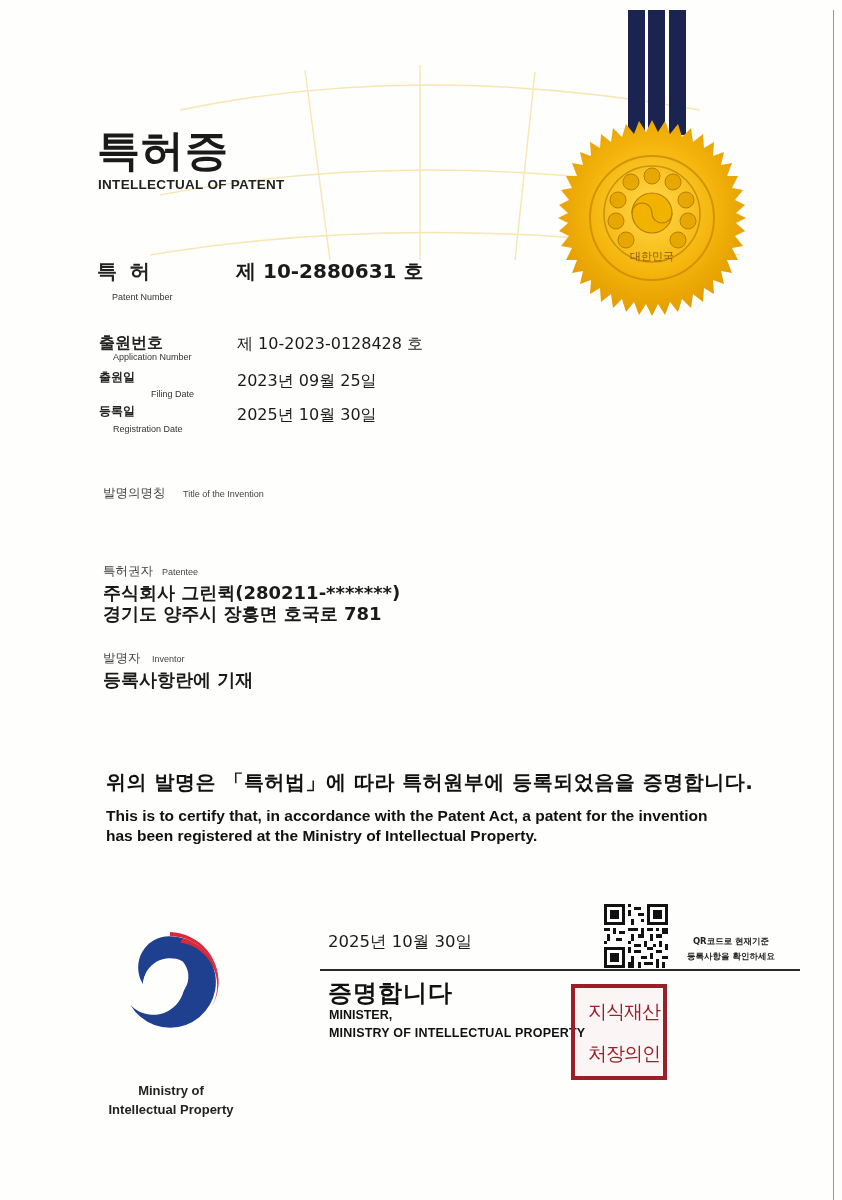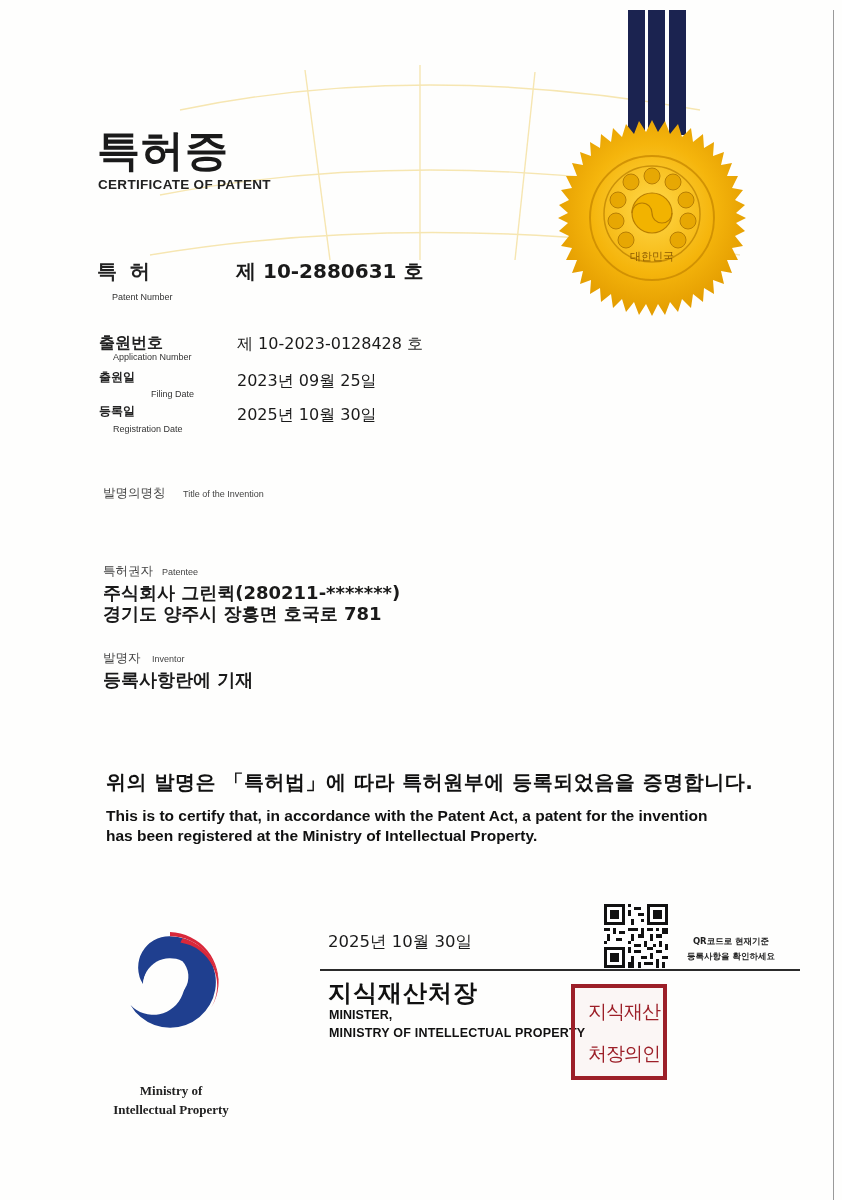--- a/index.html
+++ b/index.html
@@ -40,21 +40,21 @@
 
   .minister-ko { position: absolute; left: 328px; top: 977px; font-size: 24px; font-weight: bold; color: #111; letter-spacing: 1px; }
   .minister-en1 { position: absolute; left: 329px; top: 1008px; font-size: 12.5px; font-weight: bold; color: #111; font-family: "Liberation Sans", sans-serif; }
   .minister-en2 { position: absolute; left: 329px; top: 1026px; font-size: 12.5px; font-weight: bold; color: #111; font-family: "Liberation Sans", sans-serif; letter-spacing: 0.2px; }
 
   .stamp { position: absolute; left: 571px; top: 984px; width: 96px; height: 96px; border: 4px solid #9c1f28; background: rgba(170,40,50,0.04); }
   .stamp-text { position: absolute; left: 3px; top: 2px; width: 82px; font-size: 19px; line-height: 42px; color: #9c1f28; text-align: right; letter-spacing: -1px; word-break: break-all; }
 
   .logo { position: absolute; left: 118px; top: 930px; width: 104px; height: 104px; }
   .logo-ko { position: absolute; left: 101px; top: 1040px; font-size: 26px; color: #111; letter-spacing: 1px; }
-  .logo-en { position: absolute; left: 96px; top: 1081px; width: 150px; text-align: center; font-size: 13px; font-weight: bold; color: #222; line-height: 19px; font-family: Liberation Serif, serif; }
+  .logo-en { position: absolute; left: 96px; top: 1081px; width: 150px; text-align: center; font-size: 13px; font-weight: bold; color: #222; line-height: 19px; font-family: Liberation Sans, sans-serif; }
 </style>
 </head>
 <body>
 
 <div class="page">
 
   <svg class="bg-pattern" viewBox="0 0 842 560">
     <g fill="none" stroke="#f3dc92" stroke-width="1.4" opacity="0.7">
       <path d="M180,110 Q420,60 700,110"></path>
       <path d="M160,195 Q420,145 720,195"></path>
@@ -93,21 +93,21 @@
         <circle cx="64" cy="103" r="8"></circle>
       <circle cx="126" cy="122" r="8"></circle>
         <circle cx="74" cy="122" r="8"></circle>
     </g>
     <circle cx="100" cy="95" r="20" fill="#f2b300" stroke="#b87d00" stroke-width="1.2"></circle>
     <path d="M80,95 A10,10 0 0 1 100,95 A10,10 0 0 0 120,95" fill="none" stroke="#b87d00" stroke-width="1.2"></path>
     <text x="100" y="142" text-anchor="middle" font-size="11" font-family="DejaVu Sans, sans-serif" fill="#8a5a00">대한민국</text>
   </svg>
 
   <div class="title-ko">특허증</div>
-  <div class="title-en">CERTIFICATE OF PATENT</div>
+  <div class="title-en">INTELLECTUAL OF PATENT</div>
 
   <div class="lbl-ko" style="left:97px;top:258px;font-size:20px;letter-spacing:3px;">특 허</div>
   <div class="lbl-en" style="left:98px;top:292px;">Patent Number</div>
   <div class="val" style="left:236px;top:258px;font-size:20px;">제 10-2880631 호</div>
 
   <div class="lbl-ko" style="left:99px;top:333px;font-size:16px;">출원번호</div>
   <div class="lbl-en" style="left:99px;top:352px;">Application Number</div>
   <div class="val" style="left:237px;top:334px;font-size:16px;font-weight:normal;">제 10-2023-0128428 호</div>
 
   <div class="lbl-ko" style="left:99px;top:369px;font-size:12px;">출원일</div>
@@ -154,21 +154,21 @@
       <path d="M13,19h3v1h-3z M17,18h1v3h-1z M19,19h1v2h-1z"></path>
     </g>
   </svg>
   <div class="qr-text">
     <div>QR코드로 현재기준</div>
     <div>등록사항을 확인하세요</div>
   </div>
 
   <div class="divider"></div>
 
-  <div class="minister-ko">지식재산처장</div>
+  <div class="minister-ko">증명합니다</div>
   <div class="minister-en1">MINISTER,</div>
   <div class="minister-en2">MINISTRY OF INTELLECTUAL PROPERTY</div>
 
   <div class="stamp">
     <div class="stamp-text">지식재산처장의인</div>
   </div>
 
   <svg class="logo" viewBox="0 0 100 100">
     <path d="M50,6 A44,44 0 1 1 12,72 A30,30 0 0 0 62,62 A22,22 0 0 0 40,30 A26,26 0 0 0 24,52 A30,30 0 0 1 50,6z" fill="#1f3f8f"></path>
     <path d="M24,52 A26,26 0 0 1 62,30 A22,22 0 0 1 40,66 Z" fill="#fefefd"></path>

